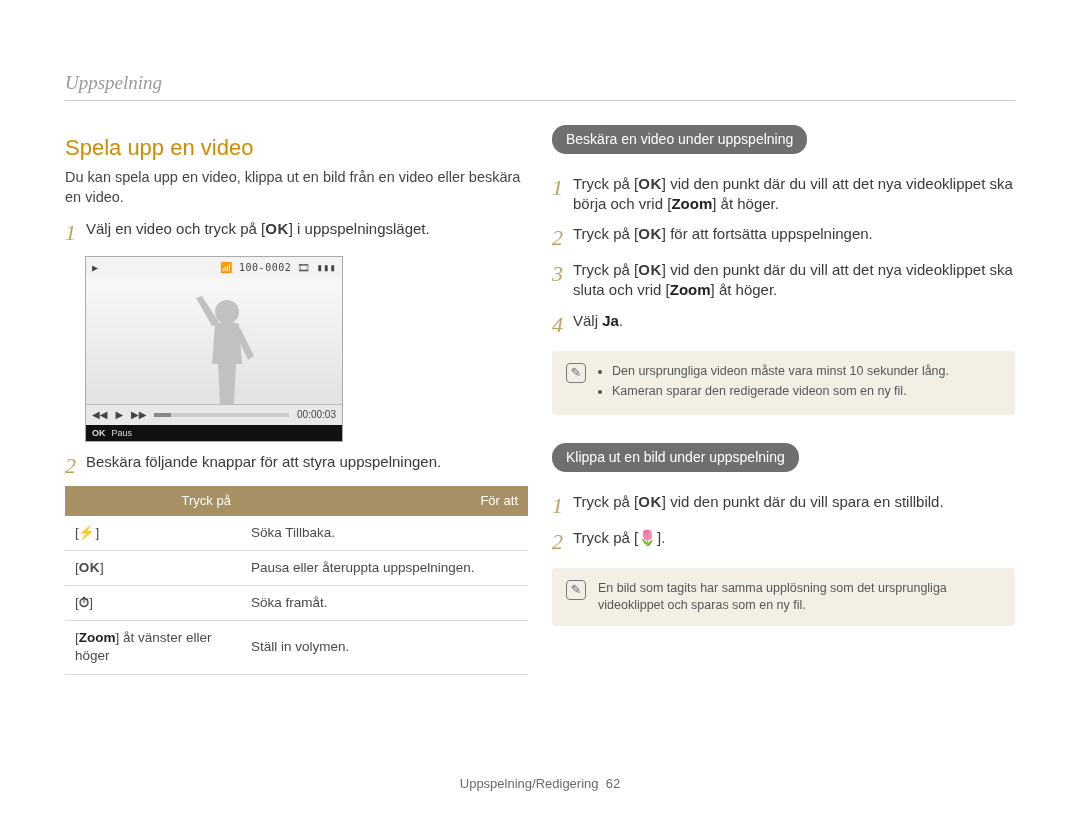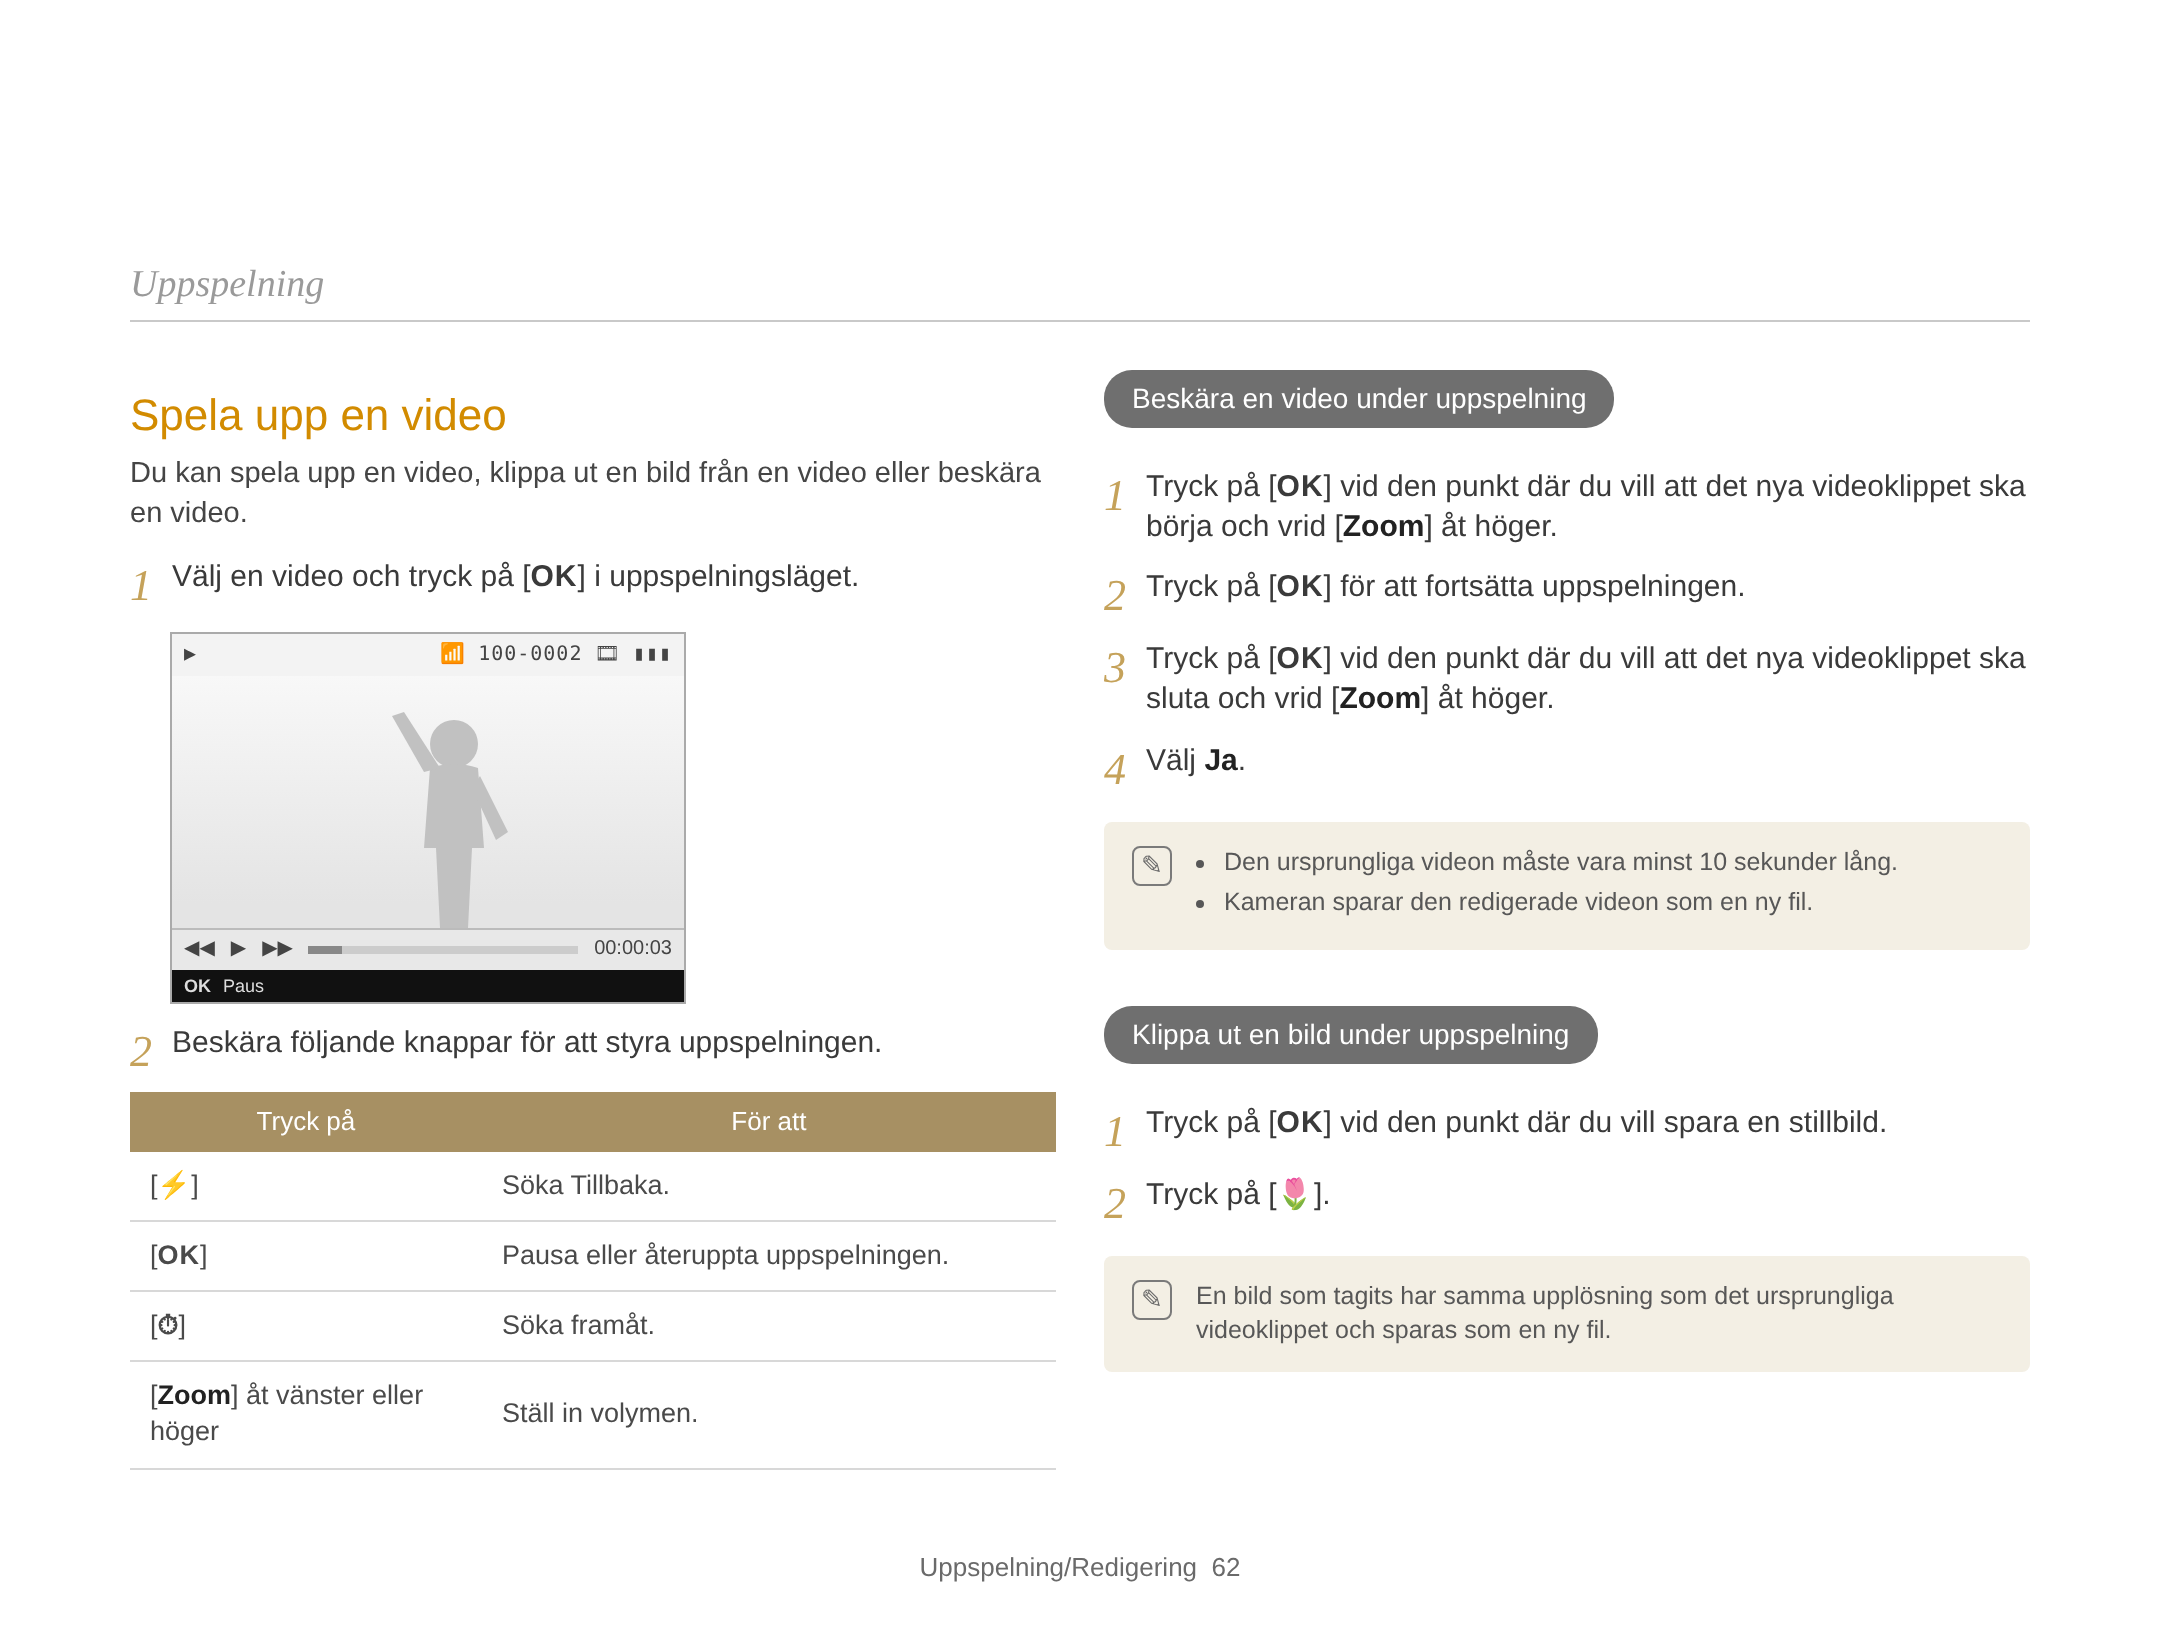--- a/index.html
+++ b/index.html
@@ -7,22 +7,21 @@
   body {
     width: 1080px;
     height: 815px;
     background: #fff;
     font-family: Arial, Helvetica, sans-serif;
     color: #3a3a3a;
     font-size: 14.5px;
     line-height: 1.35;
   }
   .page {
-    padding: 106px 65px 30px 65px;
-    margin-top: 24px;
+    padding: 70px 65px 30px 65px;
   }
   .header {
     color: #9a9a9a;
     font-size: 19px;
     font-style: italic;
     font-family: Georgia, 'Times New Roman', serif;
     border-bottom: 1px solid #c9c9c9;
     padding-bottom: 4px;
     margin-bottom: 22px;
   }
@@ -113,21 +112,21 @@
 
   table.controls {
     width: 100%;
     border-collapse: collapse;
     margin-top: 6px;
     font-size: 13.5px;
   }
   table.controls th {
     background: #a79063;
     color: #fff;
-    text-align: center;
+    text-align: right;
     font-weight: 400;
     padding: 6px 10px;
     font-size: 13px;
   }
   table.controls td {
     border-bottom: 1px solid #d8d8d8;
     padding: 8px 10px;
     color: #4a4a4a;
     vertical-align: middle;
   }

